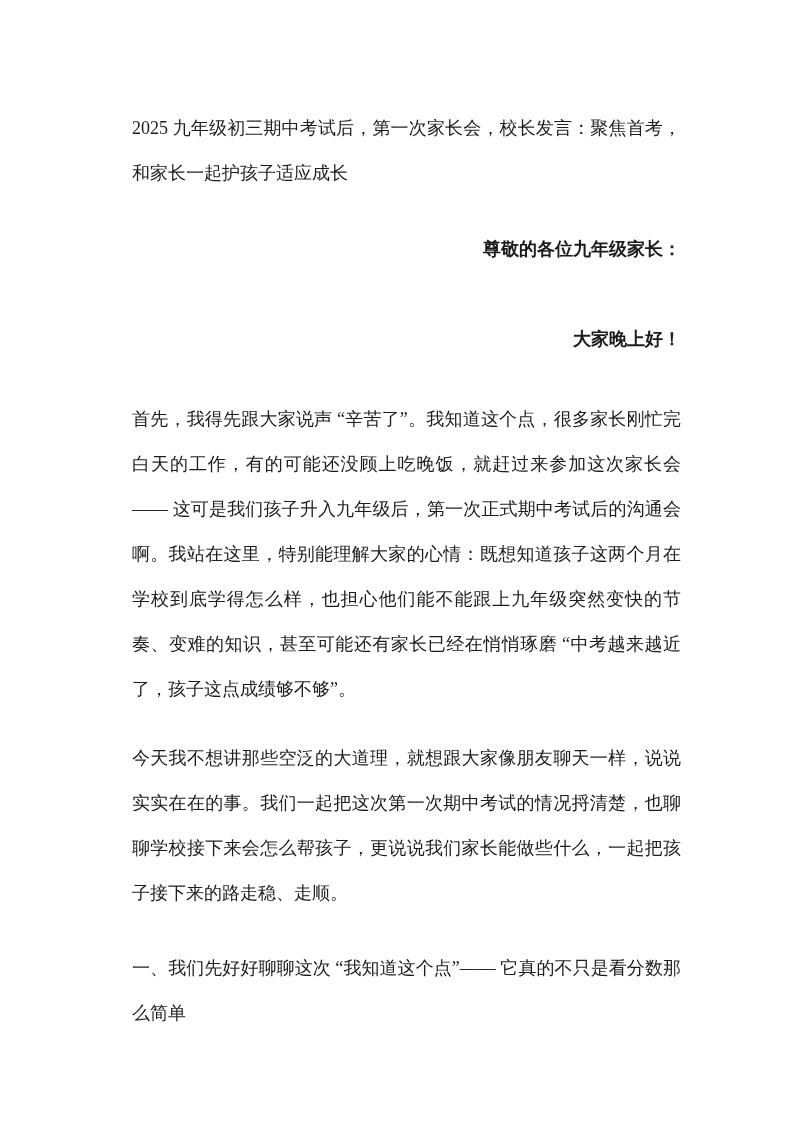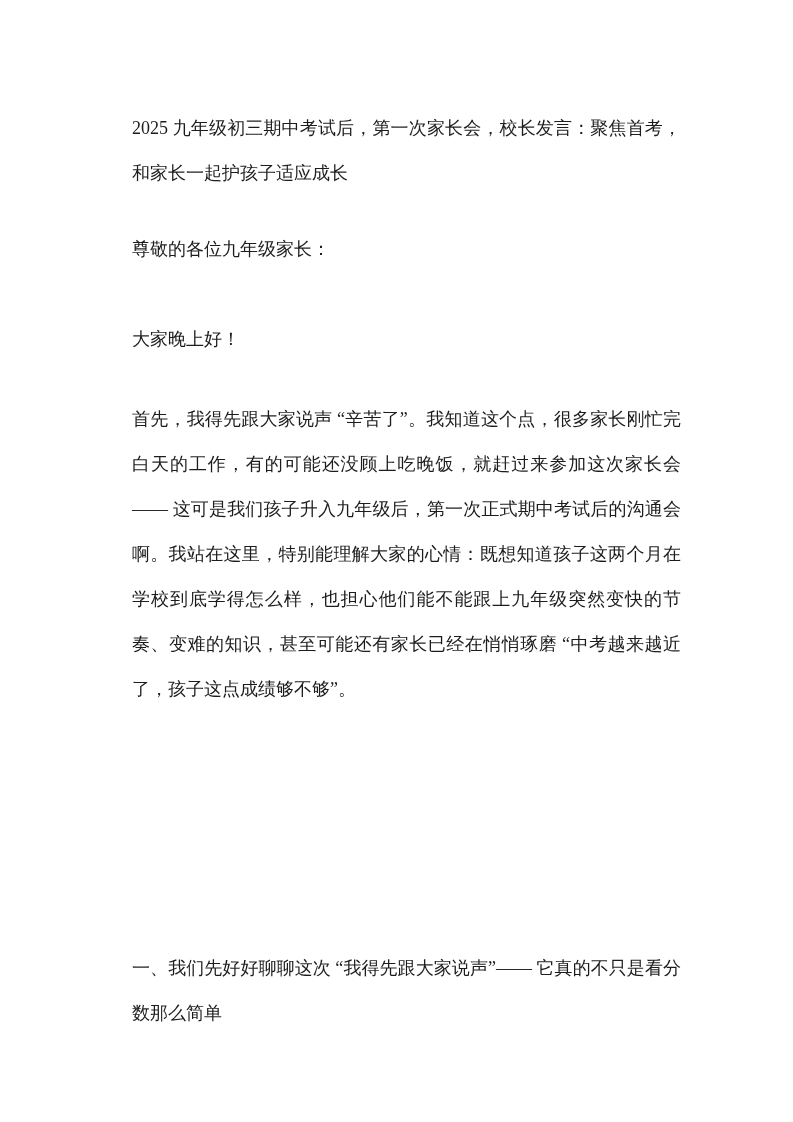--- a/index.html
+++ b/index.html
@@ -19,37 +19,38 @@
     position: absolute;
     left: 120px;
     width: 557px;
     font-size: 18px;
     line-height: 45px;
     color: #1c1c1c;
     text-align: justify;
     word-break: normal;
     overflow-wrap: break-word;
   }
-  .doc-block.single-line { text-align: left; }
+  .doc-block.single-line { text-align: right; font-weight: bold; }
   .block-title     { top: 94px;  }
   .block-salute    { top: 215px; }
   .block-greeting  { top: 305px; }
   .block-para1     { top: 385px; }
   .block-para2     { top: 724px; }
   .block-heading1  { top: 934px; }
 </style>
 </head>
 <body>
 
 <div class="page">
 
   <div class="doc-block block-title">2025 九年级初三期中考试后，第一次家长会，校长发言：聚焦首考，和家长一起护孩子适应成长</div>
 
   <div class="doc-block block-salute single-line">尊敬的各位九年级家长：</div>
 
   <div class="doc-block block-para1">首先，我得先跟大家说声 “辛苦了”。我知道这个点，很多家长刚忙完白天的工作，有的可能还没顾上吃晚饭，就赶过来参加这次家长会—— 这可是我们孩子升入九年级后，第一次正式期中考试后的沟通会啊。我站在这里，特别能理解大家的心情：既想知道孩子这两个月在学校到底学得怎么样，也担心他们能不能跟上九年级突然变快的节奏、变难的知识，甚至可能还有家长已经在悄悄琢磨 “中考越来越近了，孩子这点成绩够不够”。</div>
 
   <div class="doc-block block-greeting single-line">大家晚上好！</div>
 
+  <div class="doc-block block-para2">今天我不想讲那些空泛的大道理，就想跟大家像朋友聊天一样，说说实实在在的事。我们一起把这次第一次期中考试的情况捋清楚，也聊聊学校接下来会怎么帮孩子，更说说我们家长能做些什么，一起把孩子接下来的路走稳、走顺。</div>
 
-  <div class="doc-block block-heading1">一、我们先好好聊聊这次 “我得先跟大家说声”—— 它真的不只是看分数那么简单</div>
+  <div class="doc-block block-heading1">一、我们先好好聊聊这次 “我知道这个点”—— 它真的不只是看分数那么简单</div>
 
 </div>
 
 </body></html>

